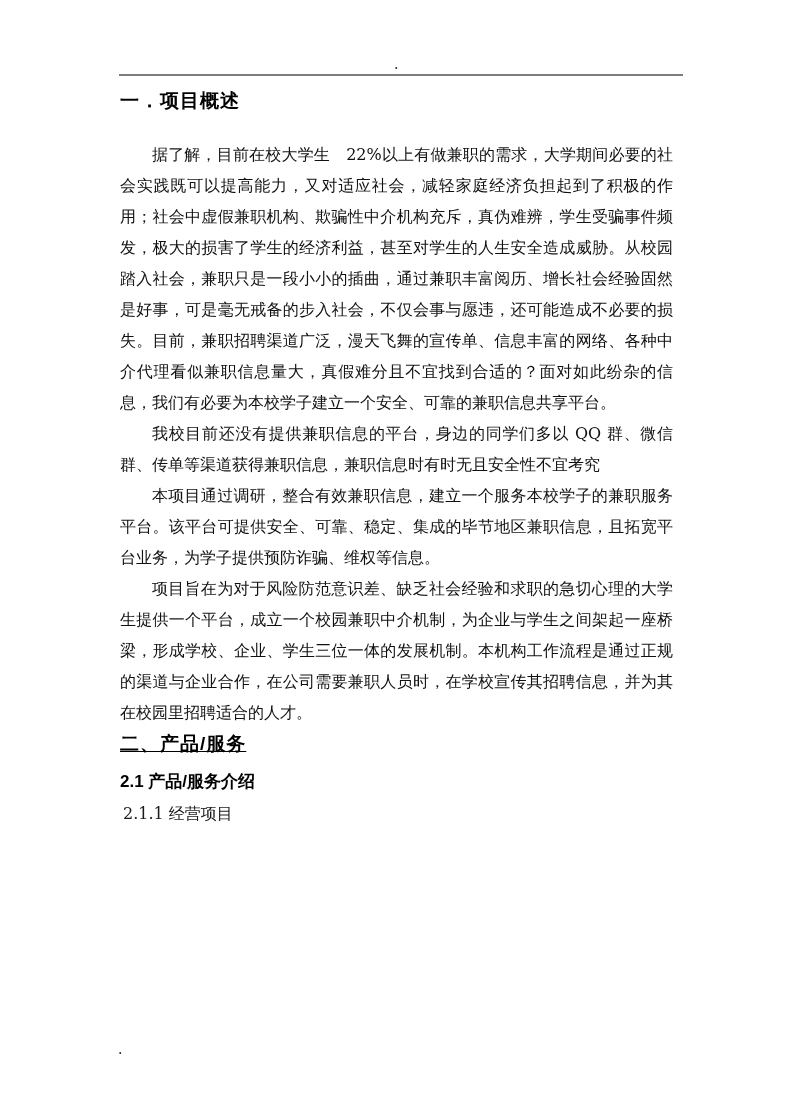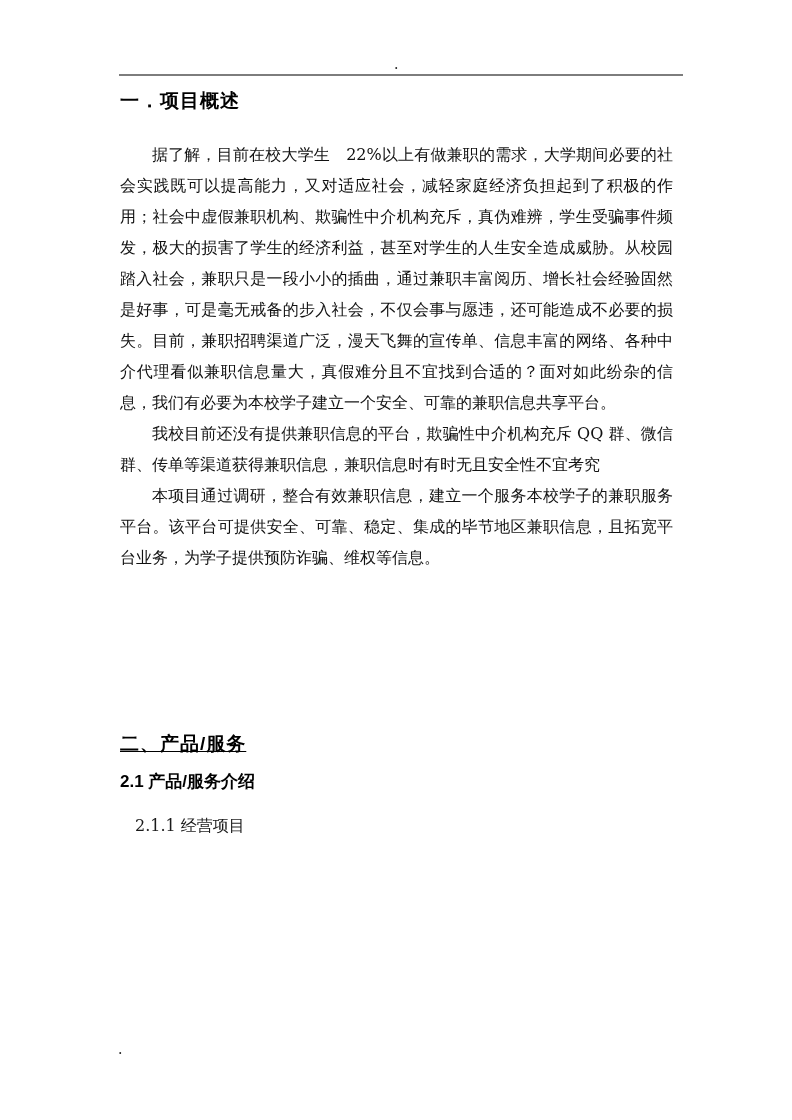--- a/index.html
+++ b/index.html
@@ -51,21 +51,21 @@
     margin: 0;
     font-size: 17px;
     font-weight: bold;
     color: #000000;
     font-family: "Liberation Sans", "DejaVu Sans", sans-serif;
   }
   .h-minor {
     position: absolute;
     left: 120px;
     top: 801px;
-    margin: 15px;
+    margin: 3px;
     font-size: 16px;
     font-weight: normal;
     color: #1a1a1a;
     font-family: "DejaVu Serif", "Liberation Serif", serif;
   }
   .body-par {
     position: absolute;
     left: 120px;
     width: 553px;
     margin: 0;
@@ -95,24 +95,25 @@
 <div class="page">
 
   <span class="header-dot">.</span>
 
   <div class="header-rule"></div>
 
   <h1 class="h-major h1">一．项目概述</h1>
 
   <p class="body-par par-1">据了解，目前在校大学生　22%以上有做兼职的需求，大学期间必要的社会实践既可以提高能力，又对适应社会，减轻家庭经济负担起到了积极的作用；社会中虚假兼职机构、欺骗性中介机构充斥，真伪难辨，学生受骗事件频发，极大的损害了学生的经济利益，甚至对学生的人生安全造成威胁。从校园踏入社会，兼职只是一段小小的插曲，通过兼职丰富阅历、增长社会经验固然是好事，可是毫无戒备的步入社会，不仅会事与愿违，还可能造成不必要的损失。目前，兼职招聘渠道广泛，漫天飞舞的宣传单、信息丰富的网络、各种中介代理看似兼职信息量大，真假难分且不宜找到合适的？面对如此纷杂的信息，我们有必要为本校学子建立一个安全、可靠的兼职信息共享平台。</p>
 
-  <p class="body-par par-2">我校目前还没有提供兼职信息的平台，欺骗性中介机构充斥 QQ 群、微信群、传单等渠道获得兼职信息，兼职信息时有时无且安全性不宜考究</p>
+  <p class="body-par par-2">我校目前还没有提供兼职信息的平台，身边的同学们多以 QQ 群、微信群、传单等渠道获得兼职信息，兼职信息时有时无且安全性不宜考究</p>
 
   <p class="body-par par-3">本项目通过调研，整合有效兼职信息，建立一个服务本校学子的兼职服务平台。该平台可提供安全、可靠、稳定、集成的毕节地区兼职信息，且拓宽平台业务，为学子提供预防诈骗、维权等信息。</p>
 
+  <p class="body-par par-4">项目旨在为对于风险防范意识差、缺乏社会经验和求职的急切心理的大学生提供一个平台，成立一个校园兼职中介机制，为企业与学生之间架起一座桥梁，形成学校、企业、学生三位一体的发展机制。本机构工作流程是通过正规的渠道与企业合作，在公司需要兼职人员时，在学校宣传其招聘信息，并为其在校园里招聘适合的人才。</p>
 
   <h1 class="h-major h2">二、产品/服务</h1>
 
   <h2 class="h-sub">2.1 产品/服务介绍</h2>
 
   <h3 class="h-minor">2.1.1 经营项目</h3>
 
 
   <span class="footer-dot">.</span>
 

